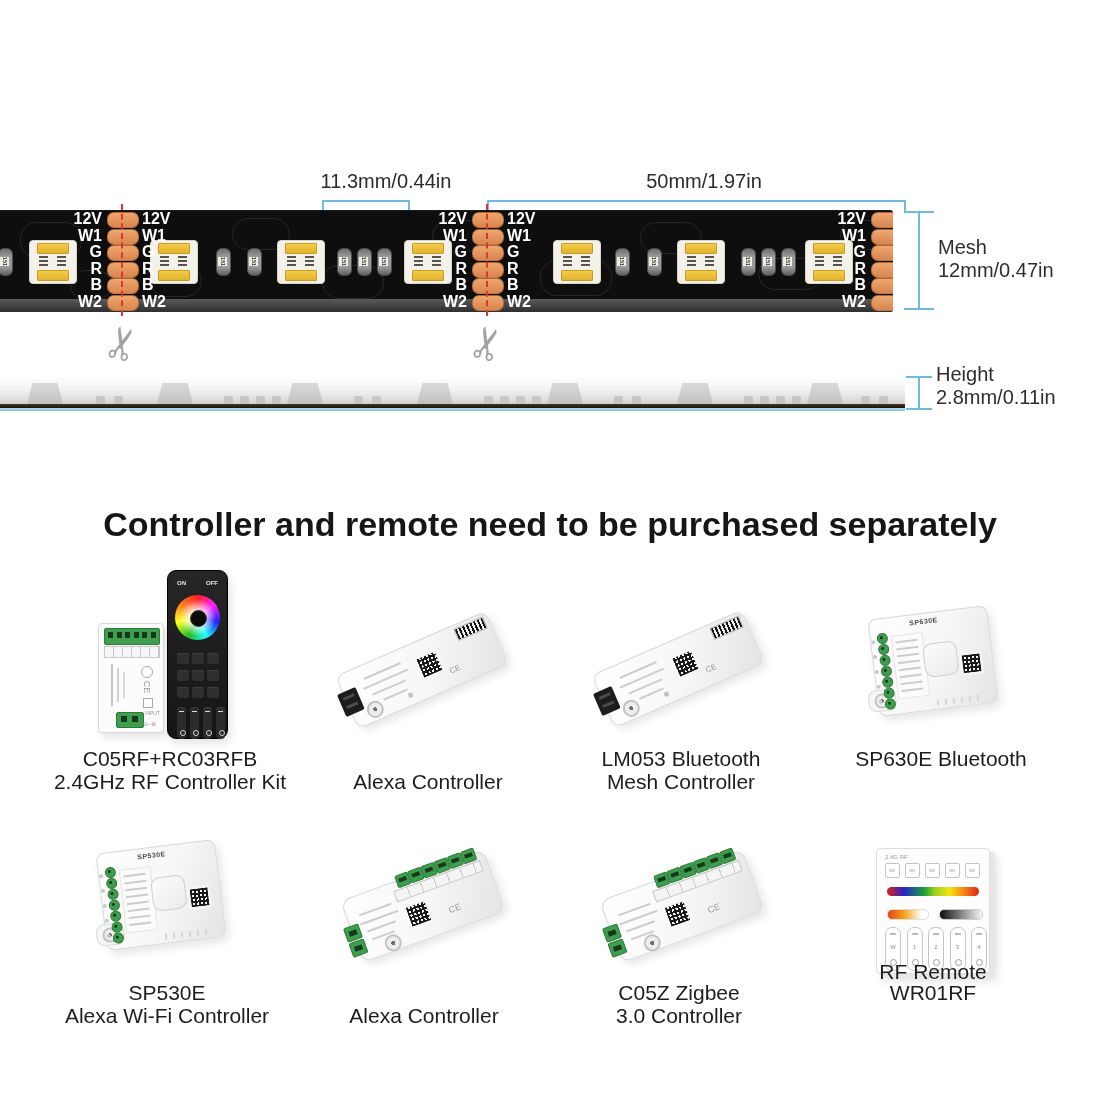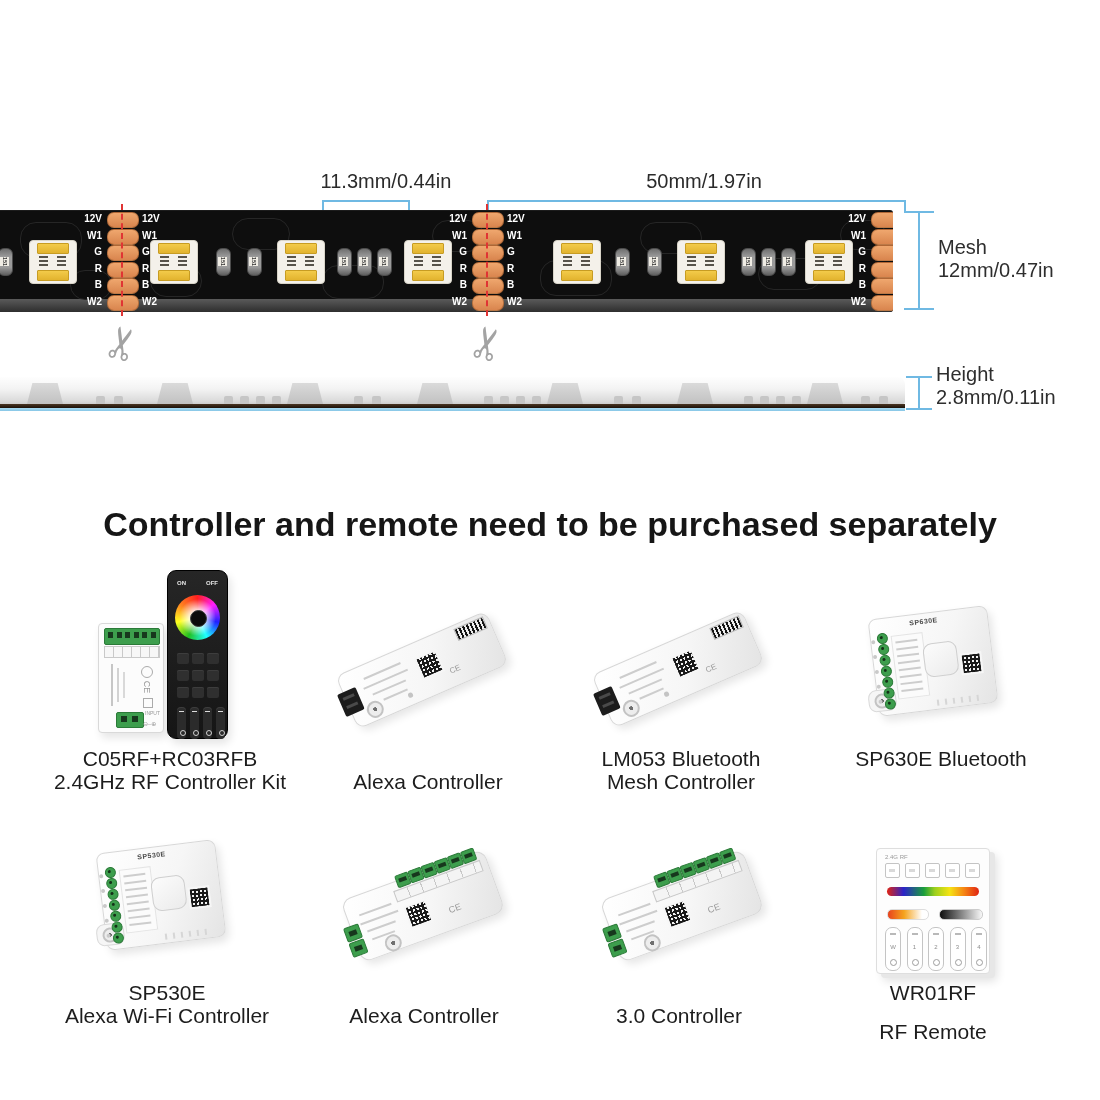--- a/index.html
+++ b/index.html
@@ -30,21 +30,21 @@
   .led .marks{position:absolute;top:15px;width:9px;height:11px;
        background:repeating-linear-gradient(180deg,#57534a 0 2px,rgba(0,0,0,0) 2px 4px);}
   .res{position:absolute;width:13px;height:26px;border-radius:6px;
        background:linear-gradient(180deg,#6f6f6f,#9a9a9a 30%,#9a9a9a 70%,#5f5f5f);
        border:1px solid #4c4c4c;}
   .res .band{position:absolute;left:1px;top:8px;width:9px;height:9px;background:#efece4;
        display:flex;align-items:center;justify-content:center;}
   .res .band span{font-size:7px;color:#333;transform:rotate(90deg) scale(.75);font-weight:700;}
   .pad{position:absolute;width:30px;height:14px;border-radius:7px;
        background:linear-gradient(180deg,#efa76e,#d9854e);border:1px solid rgba(110,55,15,.4);}
-  .pinlabel{position:absolute;width:34px;height:14px;line-height:14px;font-size:10px;
+  .pinlabel{position:absolute;width:34px;height:14px;line-height:14px;font-size:16px;
        font-weight:700;color:#ffffff;}
   .cutline{border-left:2px dashed #e03434;width:0;}
   .scissors{font-size:44px;color:#a3a3a3;transform:rotate(-75deg);width:48px;text-align:center;}
   
   #side-body{left:0;top:377px;width:905px;height:27px;border-radius:0 7px 2px 0;
        background:linear-gradient(180deg,#fefefe,#f3f3f3 45%,#dadada 90%,#cecece);overflow:hidden;}
   .bump{position:absolute;bottom:0;width:36px;height:21px;
        background:linear-gradient(180deg,#dadada,#c1c1c1);
        clip-path:polygon(15% 0,85% 0,100% 100%,0 100%);}
   .bump-s{position:absolute;bottom:0;width:9px;height:8px;background:#c6c6c6;border-radius:2px 2px 0 0;}
@@ -604,17 +604,18 @@
 
   <div class="abs plabel" style="left:30px;top:747px;">C05RF+RC03RFB</div>
   <div class="abs plabel" style="left:30px;top:770px;">2.4GHz RF Controller Kit</div>
   <div class="abs plabel" style="left:288px;top:770px;">Alexa Controller</div>
   <div class="abs plabel" style="left:541px;top:747px;">LM053 Bluetooth</div>
   <div class="abs plabel" style="left:541px;top:770px;">Mesh Controller</div>
   <div class="abs plabel" style="left:801px;top:747px;">SP630E Bluetooth</div>
   <div class="abs plabel" style="left:27px;top:981px;">SP530E</div>
   <div class="abs plabel" style="left:27px;top:1004px;">Alexa Wi-Fi Controller</div>
   <div class="abs plabel" style="left:284px;top:1004px;">Alexa Controller</div>
+  <div class="abs plabel" style="left:539px;top:981px;">C05Z Zigbee</div>
   <div class="abs plabel" style="left:539px;top:1004px;">3.0 Controller</div>
   <div class="abs plabel" style="left:793px;top:981px;">WR01RF</div>
-  <div class="abs plabel" style="left:793px;top:1020px;">RF Remote</div>
+  <div class="abs plabel" style="left:793px;top:960px;">RF Remote</div>
 
 </div>
 
 </body></html>

